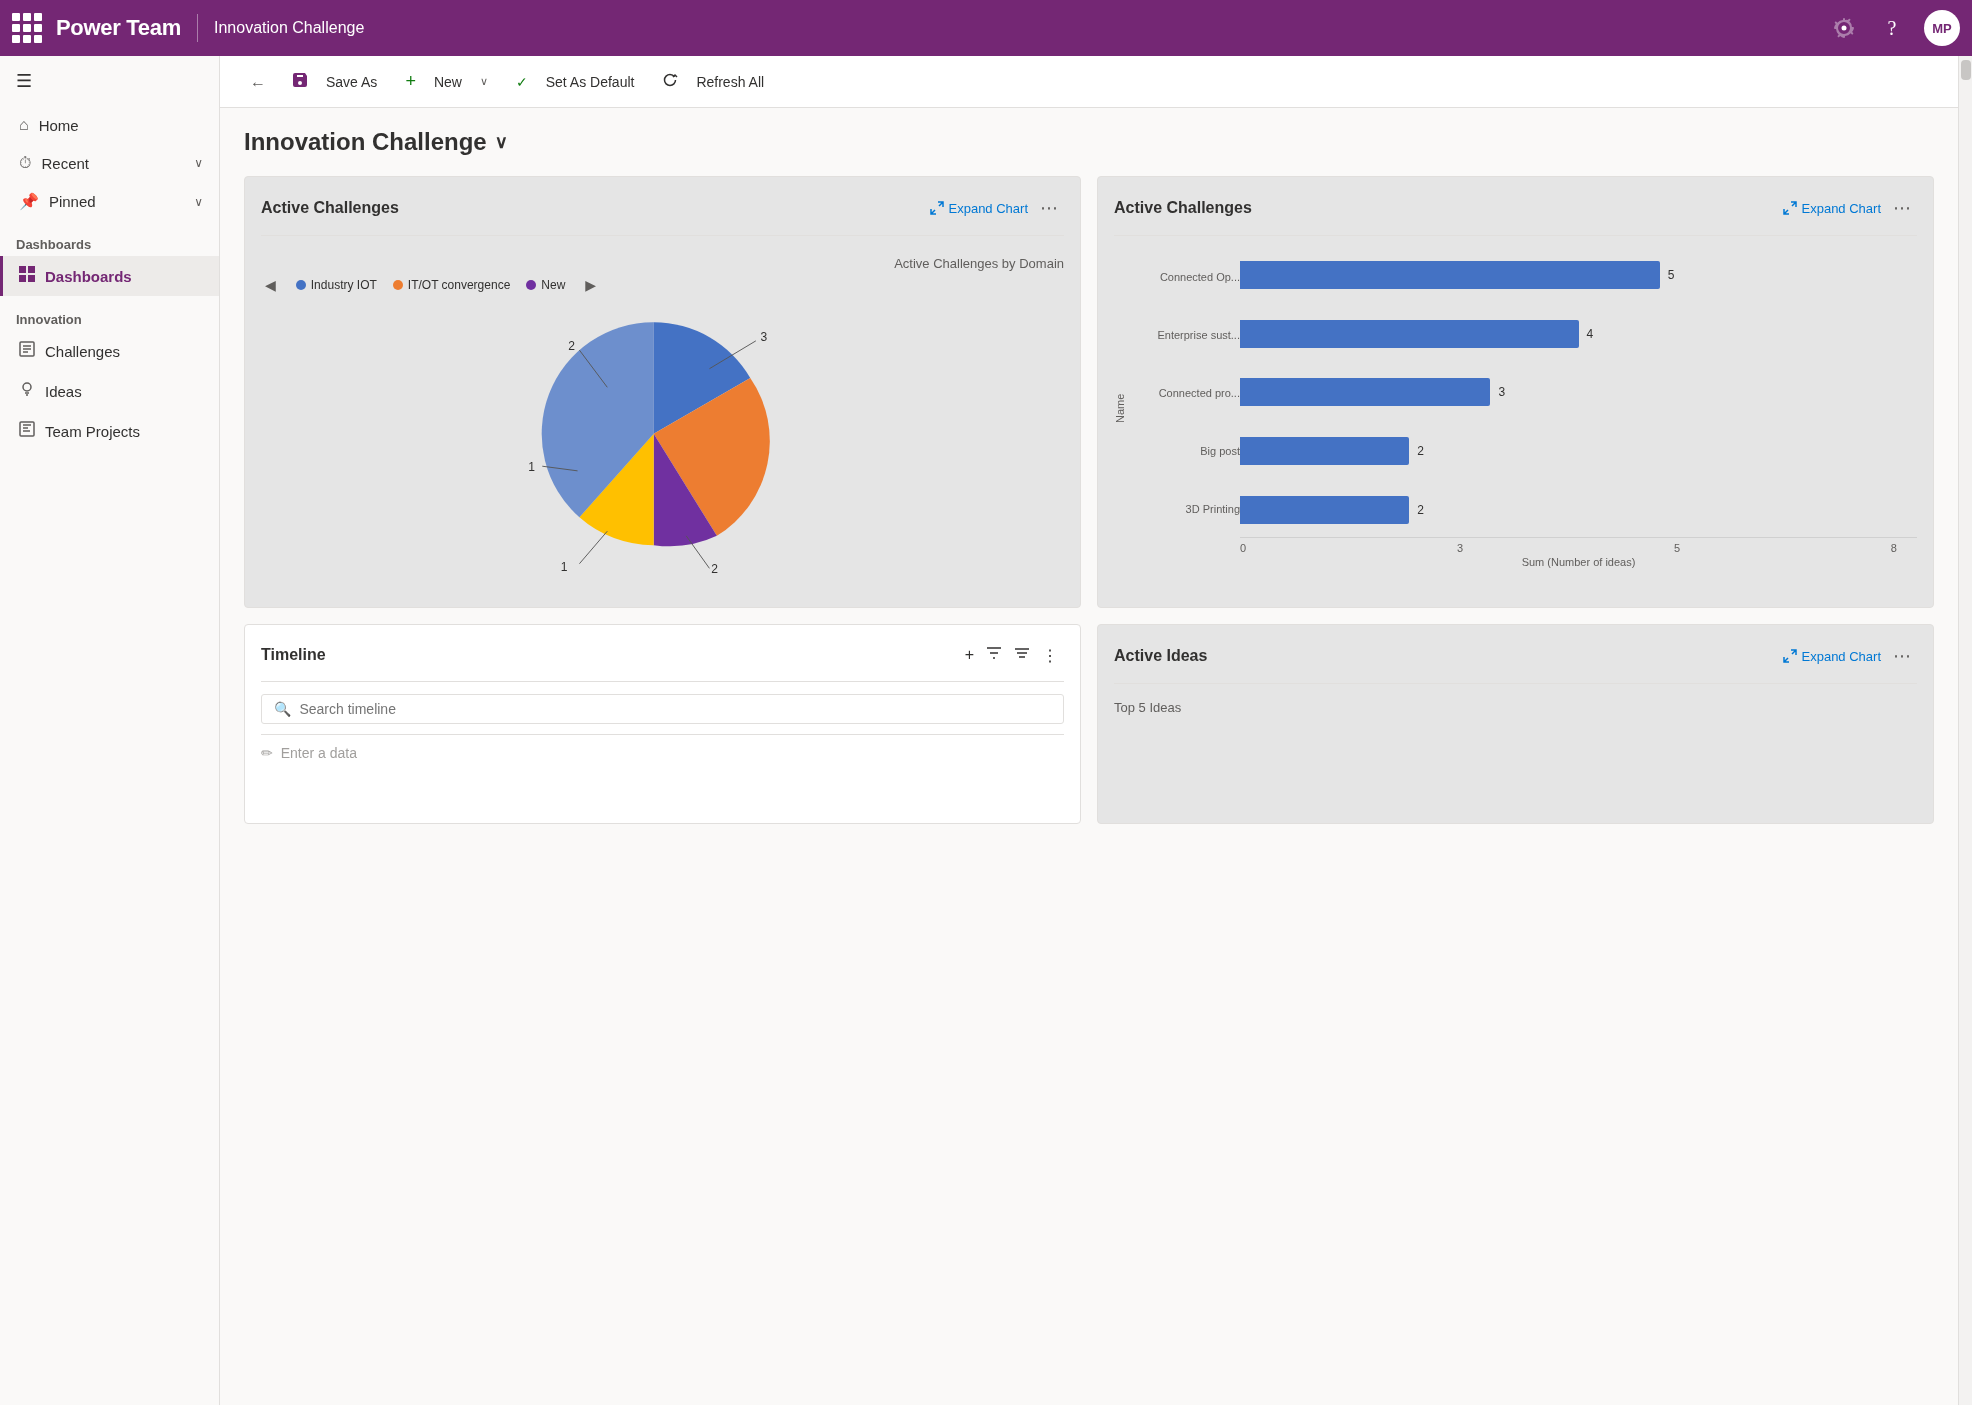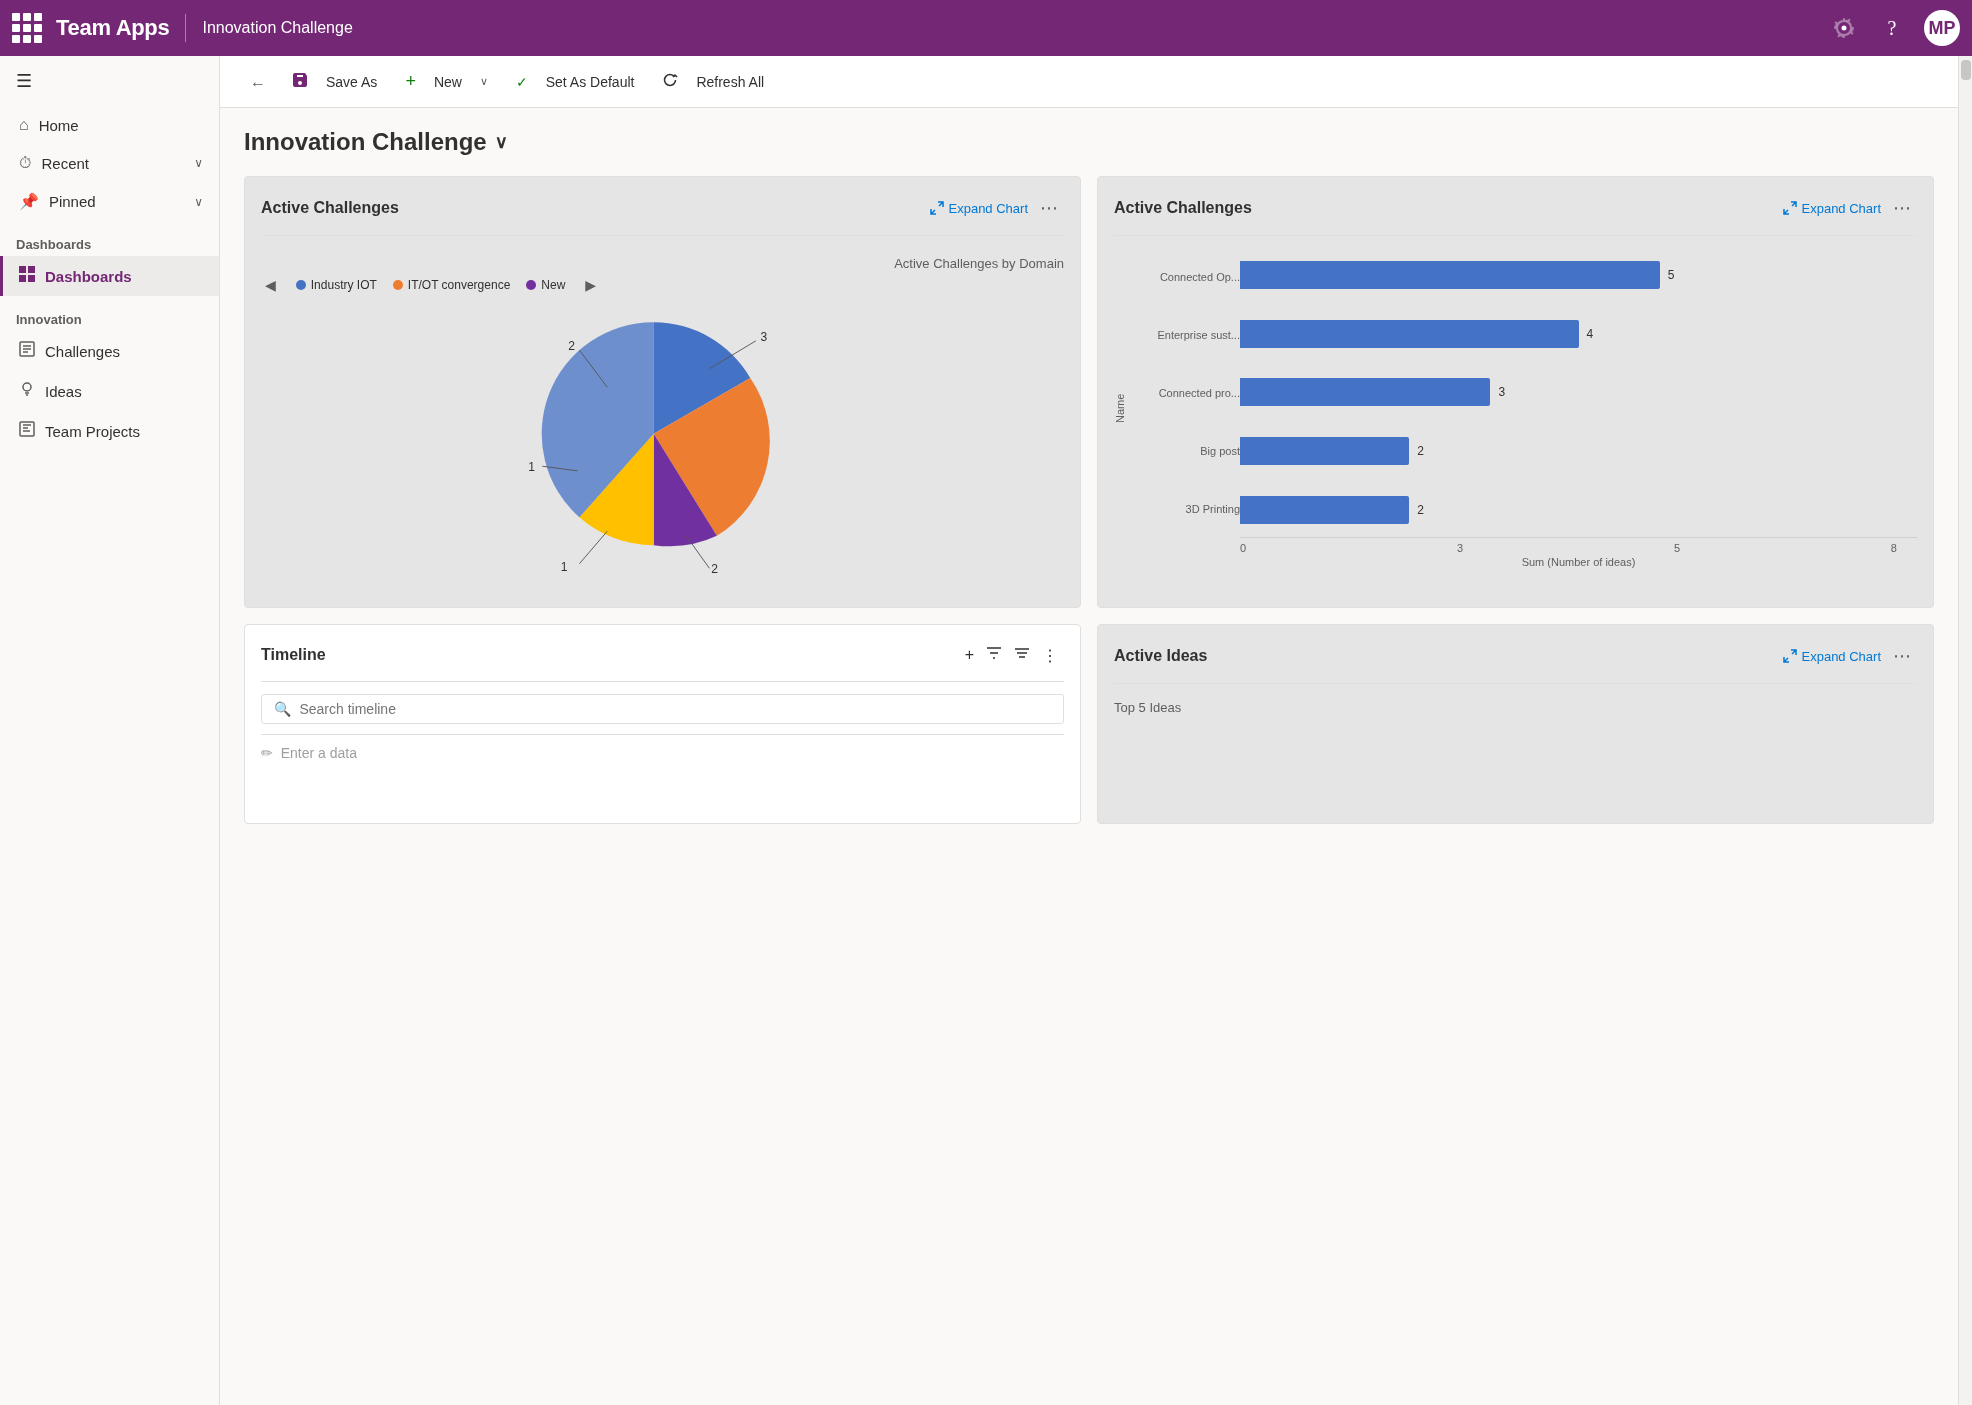--- a/index.html
+++ b/index.html
@@ -56,21 +56,21 @@
       cursor: pointer;
       border-radius: 4px;
     }
     .top-nav-avatar {
       width: 36px; height: 36px;
       background: white;
       border-radius: 50%;
       display: flex; align-items: center; justify-content: center;
       color: #742774;
       font-weight: 700;
-      font-size: 18px;
+      font-size: 13px;
       cursor: pointer;
     }
 
     
     .main-layout {
       display: flex;
       flex: 1;
       overflow: hidden;
     }
 
@@ -425,21 +425,21 @@
     <span></span>
       <span></span>
       <span></span>
     <span></span>
       <span></span>
       <span></span>
     <span></span>
       <span></span>
       <span></span>
   </div>
-  <span class="top-nav-brand">Team Apps</span>
+  <span class="top-nav-brand">Power Team</span>
   <div class="top-nav-divider"></div>
   <span class="top-nav-page">Innovation Challenge</span>
   <div class="top-nav-actions">
     <div class="top-nav-icon">
       <svg width="20" height="20" viewBox="0 0 20 20" fill="white">
         <path d="M10 12.5a2.5 2.5 0 100-5 2.5 2.5 0 000 5z"></path>
         <path fill-rule="evenodd" d="M10 0a1 1 0 00-1 1v1.07A7.97 7.97 0 003.29 4.7L2.41 3.82a1 1 0 00-1.41 1.41l.88.88A7.97 7.97 0 000 10a1 1 0 001 1h1.07A7.97 7.97 0 004.7 16.71l-.88.88a1 1 0 001.41 1.41l.88-.88A7.97 7.97 0 0010 20a1 1 0 001-1v-1.07A7.97 7.97 0 0016.71 15.3l.88.88a1 1 0 001.41-1.41l-.88-.88A7.97 7.97 0 0020 10a1 1 0 00-1-1h-1.07A7.97 7.97 0 0015.3 3.29l.88-.88a1 1 0 00-1.41-1.41l-.88.88A7.97 7.97 0 0011 2.07V1a1 1 0 00-1-1zm0 4a6 6 0 100 12A6 6 0 0010 4z" clip-rule="evenodd" opacity="0.4"></path>
       </svg>
     </div>
     <div class="top-nav-icon">

